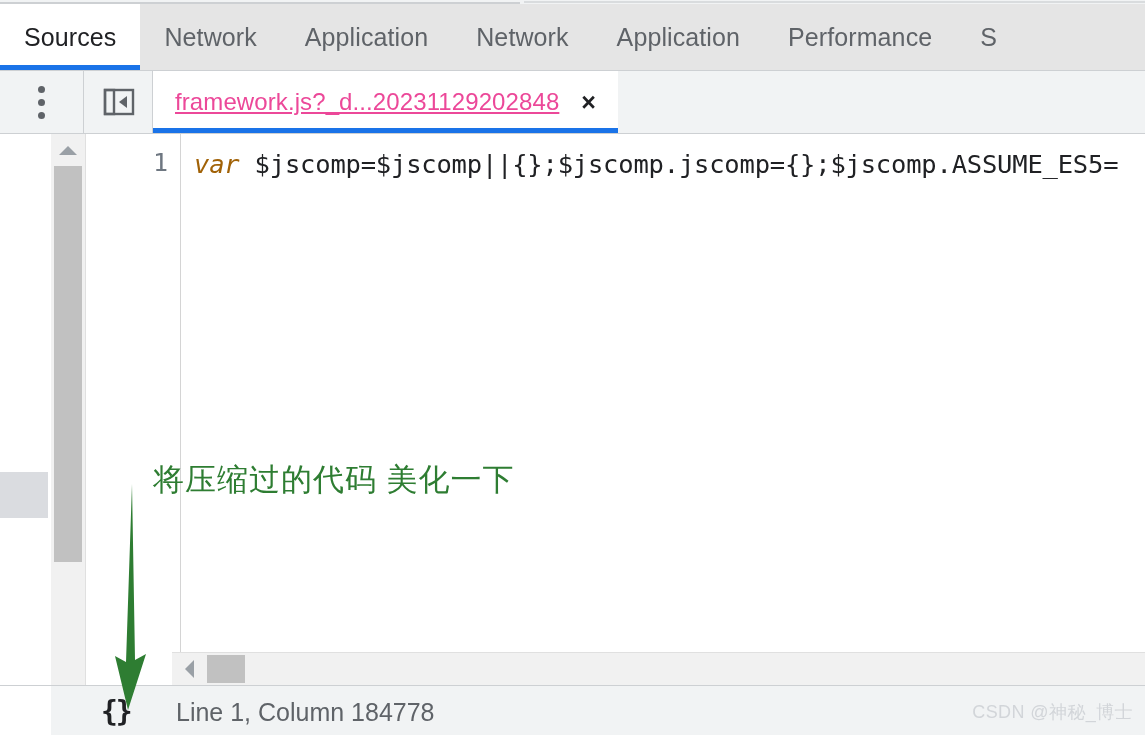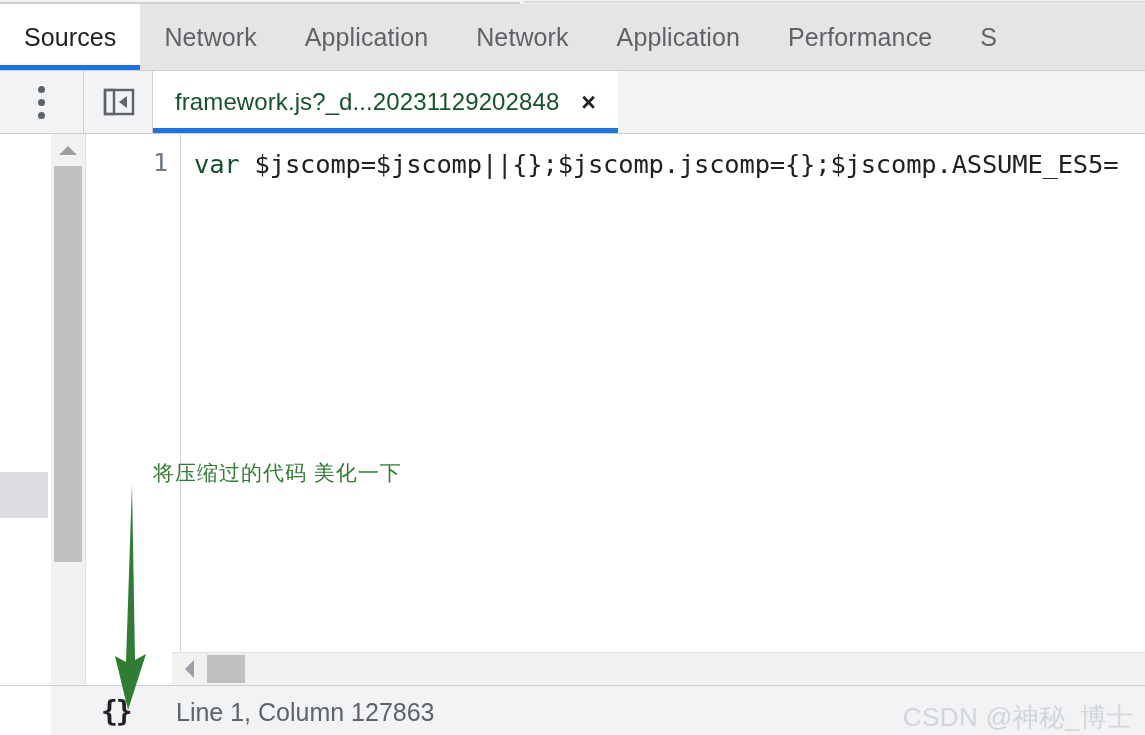--- a/index.html
+++ b/index.html
@@ -131,23 +131,24 @@
     cursor: pointer;
   }
   .file-tab .file-tab-underline {
     position: absolute;
     left: 0; bottom: 0;
     width: 100%; height: 5px;
     background: #1a73e8;
   }
   .file-tab-label {
     font-size: 24px;
-    color: #14532d;
+    color: #ec4899;
     white-space: nowrap;
     letter-spacing: 0.1px;
+    text-decoration: underline;
   }
   .file-tab-close {
     margin-left: 22px;
     font-size: 25px;
     font-weight: 700;
     color: #202124;
     line-height: 1;
     cursor: pointer;
   }
 
@@ -223,21 +224,21 @@
   .code-line {
     position: absolute;
     left: 108px; top: 13px;
     font-family: "DejaVu Sans Mono", "Liberation Mono", monospace;
     font-size: 25.5px;
     line-height: 34px;
     color: #202124;
     white-space: pre;
     letter-spacing: -0.2px;
   }
-  .kw { color: #14532d; }
+  .kw { color: #a16207; font-style: italic; }
 
   
   .h-scrollbar {
     position: absolute;
     left: 86px; top: 518px;
     right: 0; height: 33px;
     background: #f1f1f1;
     border-top: 1px solid #e0e0e0;
     box-sizing: border-box;
     cursor: pointer;
@@ -283,31 +284,31 @@
   .cursor-position {
     position: absolute;
     left: 176px; top: 12px;
     font-size: 25px;
     color: #5f6368;
     white-space: nowrap;
   }
   .watermark {
     position: absolute;
     right: 12px; top: 14px;
-    font-size: 26px;
+    font-size: 18px;
     color: #d2d5d9;
     white-space: nowrap;
     letter-spacing: 0.4px;
   }
 
   
   .annotation-text {
     position: absolute;
     left: 153px; top: 459px;
-    font-size: 21px;
+    font-size: 31px;
     color: #2e7d32;
     white-space: nowrap;
     letter-spacing: 1px;
   }
   .annotation-arrow {
     position: absolute;
     left: 96px; top: 484px;
     width: 80px; height: 240px;
     pointer-events: none;
   }
@@ -407,21 +408,21 @@
         </div>
         <div class="hsb-thumb"></div>
       </div>
     </div>
 
   </div>
 
   <div class="status-bar">
     <div class="nav-sliver-foot"></div>
     <span class="pretty-print-btn">{}</span>
-    <span class="cursor-position">Line 1, Column 127863</span>
+    <span class="cursor-position">Line 1, Column 184778</span>
     <span class="watermark">CSDN @神秘_博士</span>
   </div>
 
   <div class="annotation-text">将压缩过的代码 美化一下</div>
   <svg class="annotation-arrow" viewBox="0 0 80 240">
     <path d="M 36 0 L 30 178 L 19 172 L 32 226 L 50 170 L 39 176 Z" fill="#2e7d32"></path>
   </svg>
 
 </div>
 

